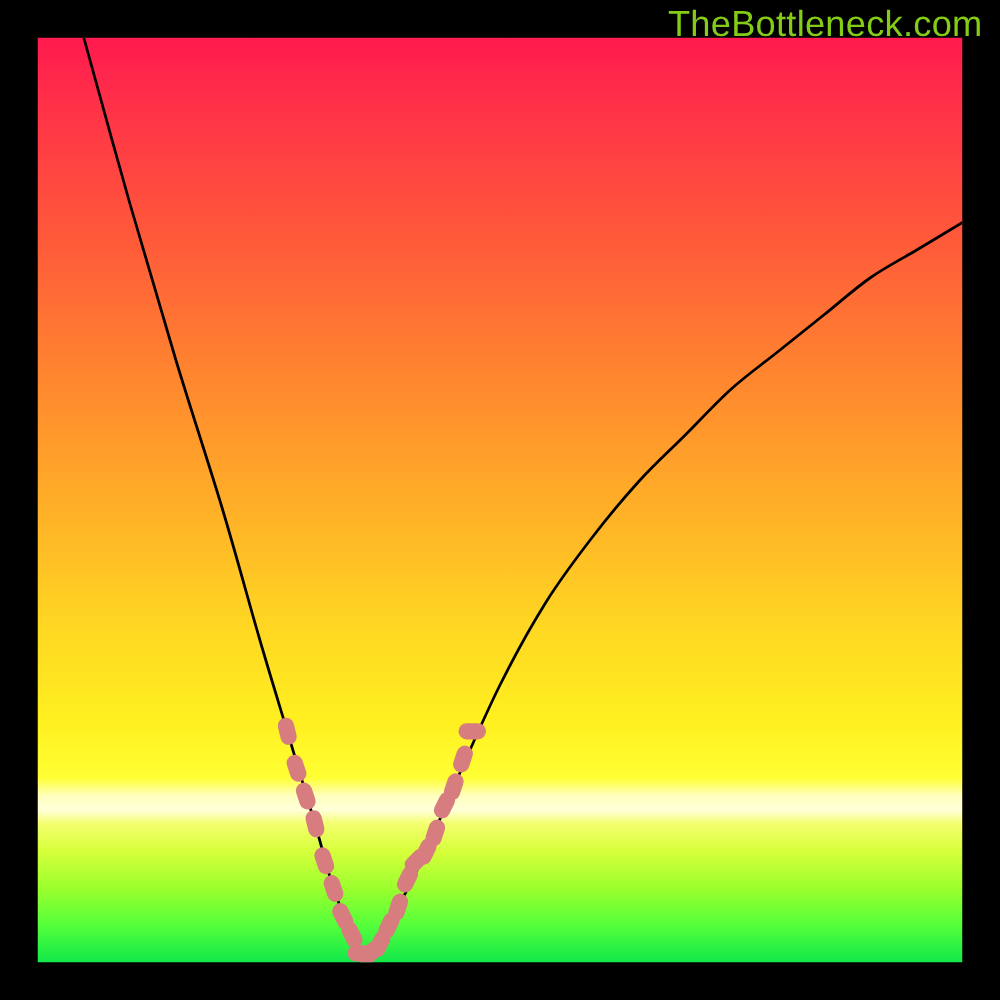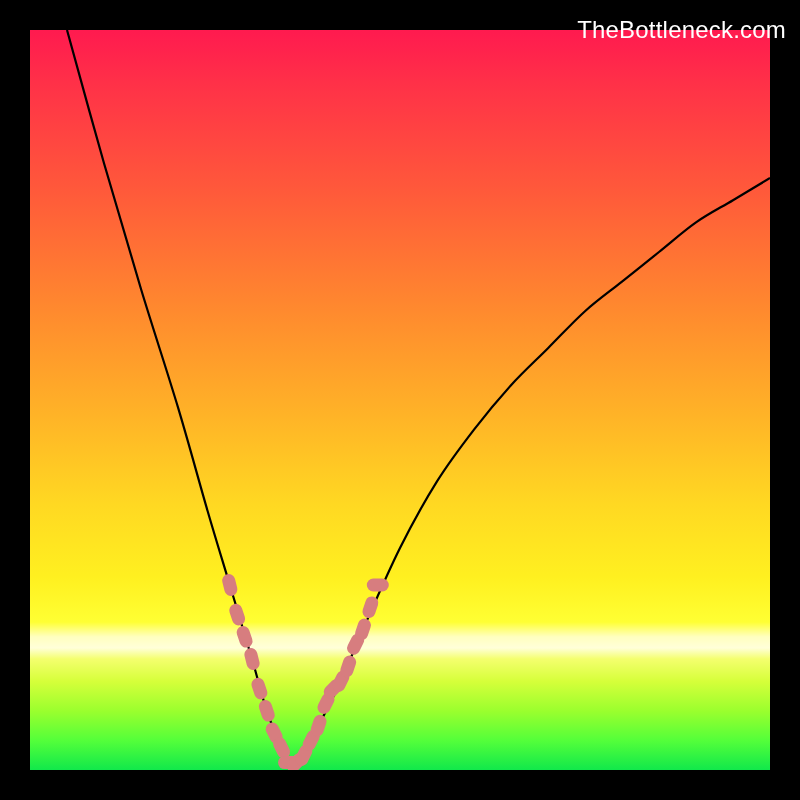--- a/index.html
+++ b/index.html
@@ -12,24 +12,24 @@
     font-family: Arial, Helvetica, sans-serif;
   }
   .outer {
     position: relative;
     width: 800px;
     height: 800px;
     background: #000;
   }
   .watermark {
     position: absolute;
-    top: 16px;
+    top: 4px;
     right: 14px;
-    color: #ffffff;
-    font-size: 24px;
+    color: #84cc16;
+    font-size: 29px;
     font-weight: 400;
     letter-spacing: 0.2px;
     z-index: 10;
   }
   .plot-area {
     position: absolute;
     left: 30px;
     top: 30px;
     width: 740px;
     height: 740px;

